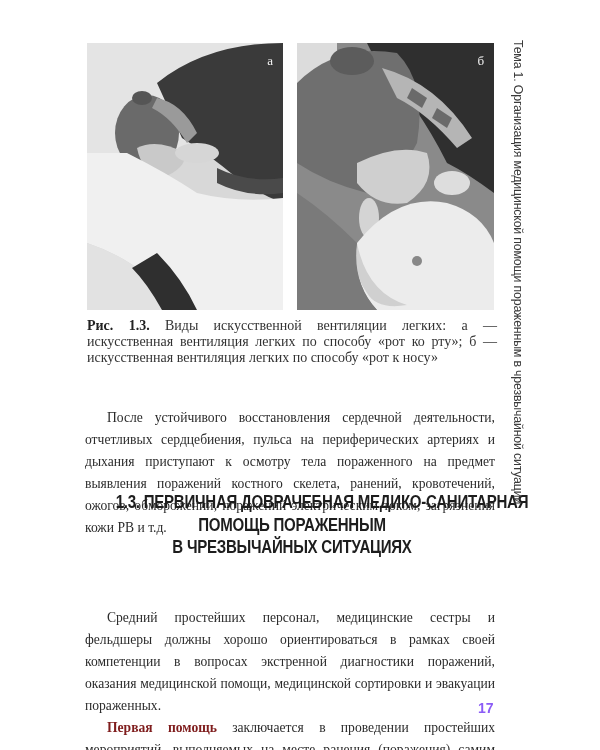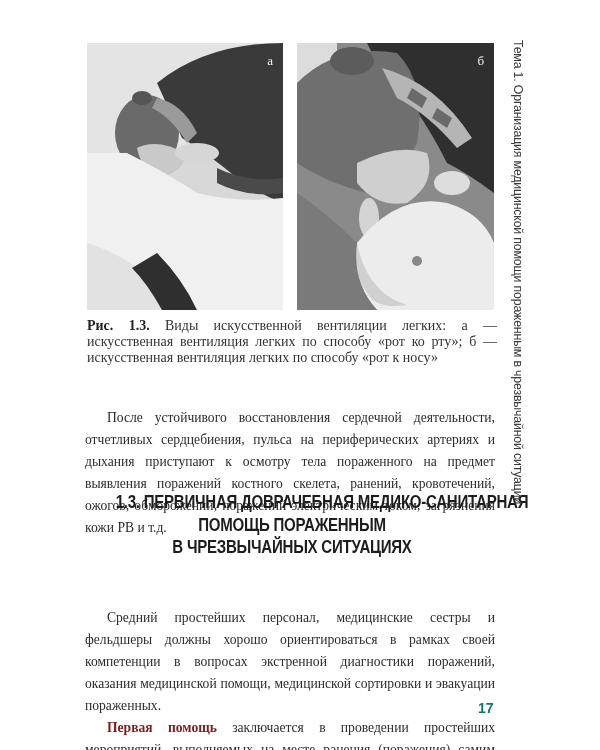--- a/index.html
+++ b/index.html
@@ -38,21 +38,21 @@
       font-size: 17.5px; line-height: 22.5px; color: #1d1d1d; letter-spacing: -0.3px;
       transform: scaleX(0.86); transform-origin: center top;
     }
     .section-heading div { white-space: nowrap; }
 
     #para-group { top: 574px; }
     .body-text b { font-weight: bold; color: #7f1d1d; }
 
     .page-number {
       position: absolute; left: 478px; top: 700px;
-      font-family: "Liberation Sans", sans-serif; font-weight: bold; font-size: 14px; color: #0f766e;
+      font-family: "Liberation Sans", sans-serif; font-weight: bold; font-size: 14px; color: #8b5cf6;
     }
 
     .running-head {
       position: absolute; left: 505px; top: 40px;
       width: 345px; height: 20px;
       transform-origin: 0 0; transform: translate(20px, 0) rotate(90deg);
       font-family: "Liberation Sans", "DejaVu Sans", sans-serif; font-size: 12.4px; color: #3a3a3a;
       white-space: nowrap; letter-spacing: -0.2px;
     }
   </style>

